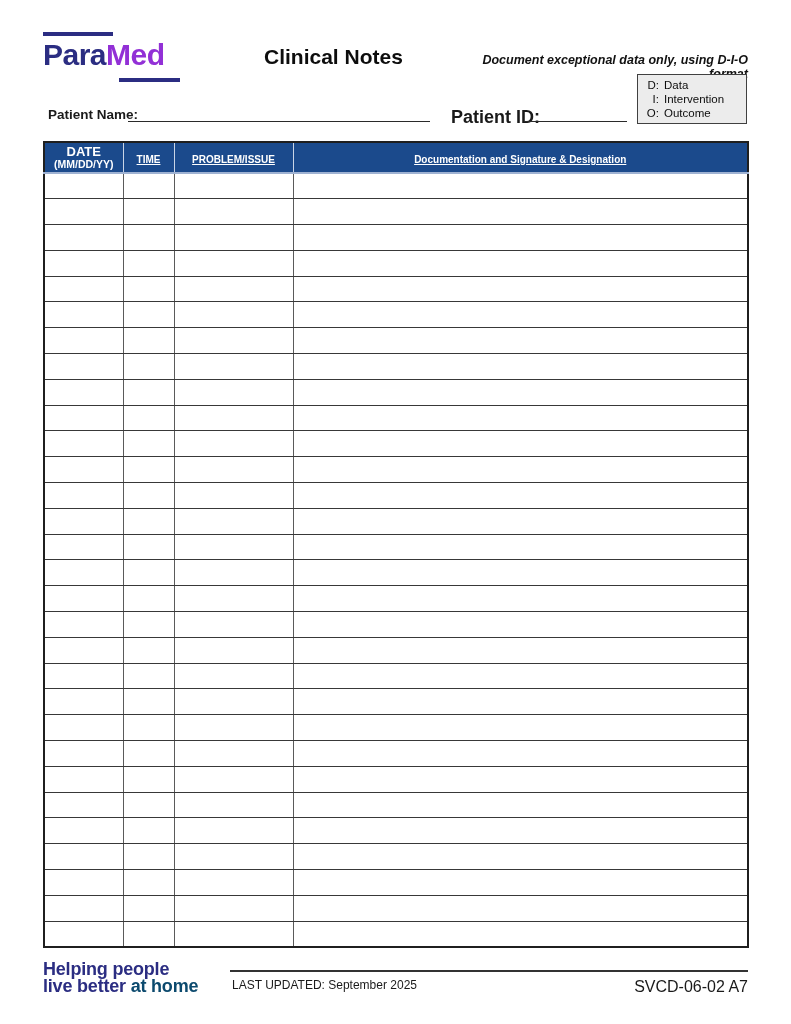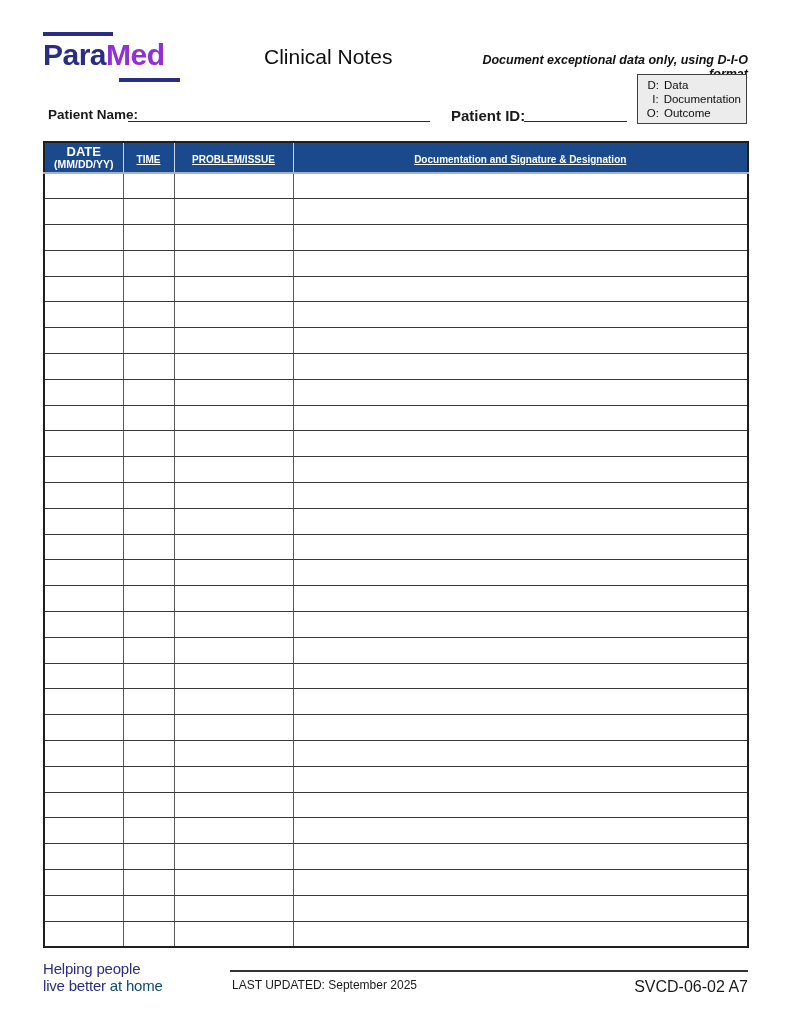--- a/index.html
+++ b/index.html
@@ -16,35 +16,35 @@
 
   
   .logo { position:absolute; left:43px; top:30px; width:150px; height:52px; }
   .logo-topbar { position:absolute; left:0; top:2px; width:70px; height:4px; background:#2b2d82; }
   .logo-text { position:absolute; left:0; top:8px; font-size:30px; font-weight:700; letter-spacing:-0.5px; line-height:1.1; }
   .logo-para { color:#2b2d82; }
   .logo-med  { color:#9230d6; }
   .logo-underline { position:absolute; left:76px; top:48px; width:61px; height:4px; background:#2b2d82; }
 
   
-  .doc-title { position:absolute; left:264px; top:45px; font-size:21px; font-weight:400; color:#0d0d0d; }
+  .doc-title { position:absolute; left:264px; top:45px; font-size:21px; font-weight:700; color:#0d0d0d; }
   .instruction { position:absolute; left:470px; top:53px; width:278px; text-align:right;
                  font-size:12.5px; font-style:italic; font-weight:600; color:#111; }
 
   
   .legend { position:absolute; left:637px; top:74px; width:110px; height:50px;
             background:#ececec; border:1.5px solid #404040; padding:3px 5px 3px 6px; }
   .legend-row { display:flex; font-size:11.5px; line-height:14px; color:#0d0d0d; }
   .legend-key { width:15px; text-align:right; margin-right:5px; font-weight:400; }
 
   
   .patient-name-label { position:absolute; left:48px; top:107px; font-size:13.5px; font-weight:700; }
   .patient-name-line  { position:absolute; left:128px; top:105px; width:302px; height:17px;
                         border-bottom:1.5px solid #2a2a2a; font-size:12px; }
-  .patient-id-label   { position:absolute; left:451px; top:107px; font-size:15px; font-weight:700; }
+  .patient-id-label   { position:absolute; left:451px; top:107px; font-size:18px; font-weight:700; }
   .patient-id-line    { position:absolute; left:524px; top:105px; width:103px; height:17px;
                         border-bottom:1.5px solid #2a2a2a; font-size:12px; }
 
   
   .notes-table-wrap { position:absolute; left:43px; top:141px; width:704px; }
   table.notes { width:704px; border-collapse:collapse; table-layout:fixed;
                 border:2px solid #1f1f1f; }
   table.notes th {
     background:#1b4a8c; color:#ffffff; font-weight:700;
     height:31px; vertical-align:middle; text-align:center;
@@ -58,21 +58,21 @@
   table.notes td {
     height:25.8px;
     border-right:1.2px solid #5a5a5a;
     border-bottom:1.5px solid #383838;
     background:#ffffff;
   }
   table.notes td:last-child { border-right:none; }
   table.notes tr:last-child td { border-bottom:none; }
 
   
-  .tagline { position:absolute; left:43px; top:961px; font-size:15px; font-weight:400;
+  .tagline { position:absolute; left:43px; top:961px; font-size:18px; font-weight:700;
              line-height:16.5px; letter-spacing:-0.2px; }
   .tagline .navy { color:#2b2d82; }
   .tagline .purple { color:#0c4a6e; }
   .footer-rule { position:absolute; left:230px; top:970px; width:518px; height:1.5px; background:#333; }
   .footer-updated { position:absolute; left:232px; top:978px; font-size:12px; color:#1a1a1a; }
   .footer-code { position:absolute; right:43px; top:978px; font-size:16px; color:#1a1a1a; }
 </style>
 </head>
 <body>
 
@@ -89,21 +89,21 @@
   <div class="doc-title">Clinical Notes</div>
   <div class="instruction">Document exceptional data only, using D-I-O format</div>
 
   <div class="legend">
     <div class="legend-row">
       <span class="legend-key">D:</span>
       <span class="legend-label">Data</span>
     </div>
     <div class="legend-row">
       <span class="legend-key">I:</span>
-      <span class="legend-label">Documentation</span>
+      <span class="legend-label">Intervention</span>
     </div>
     <div class="legend-row">
       <span class="legend-key">O:</span>
       <span class="legend-label">Outcome</span>
     </div>
   </div>
 
   <div class="patient-name-label">Patient Name:</div>
   <div class="patient-name-line"></div>
   <div class="patient-id-label">Patient ID:</div>

